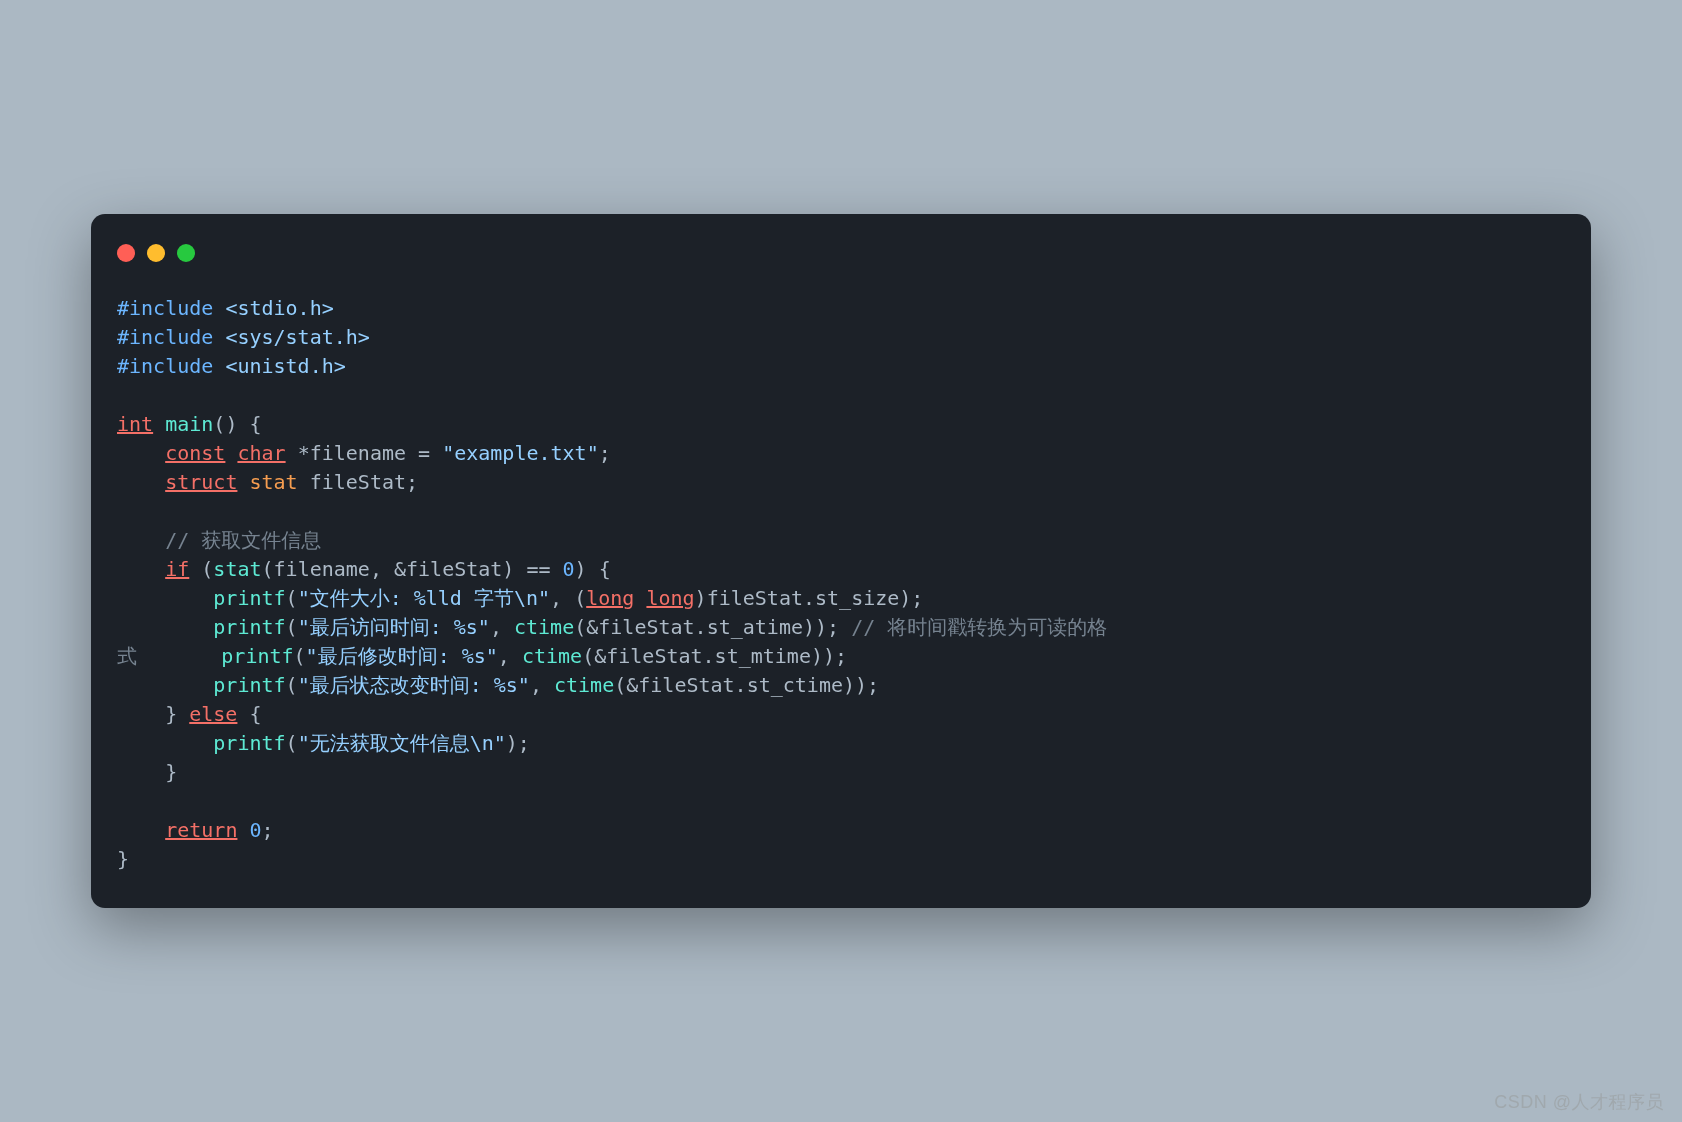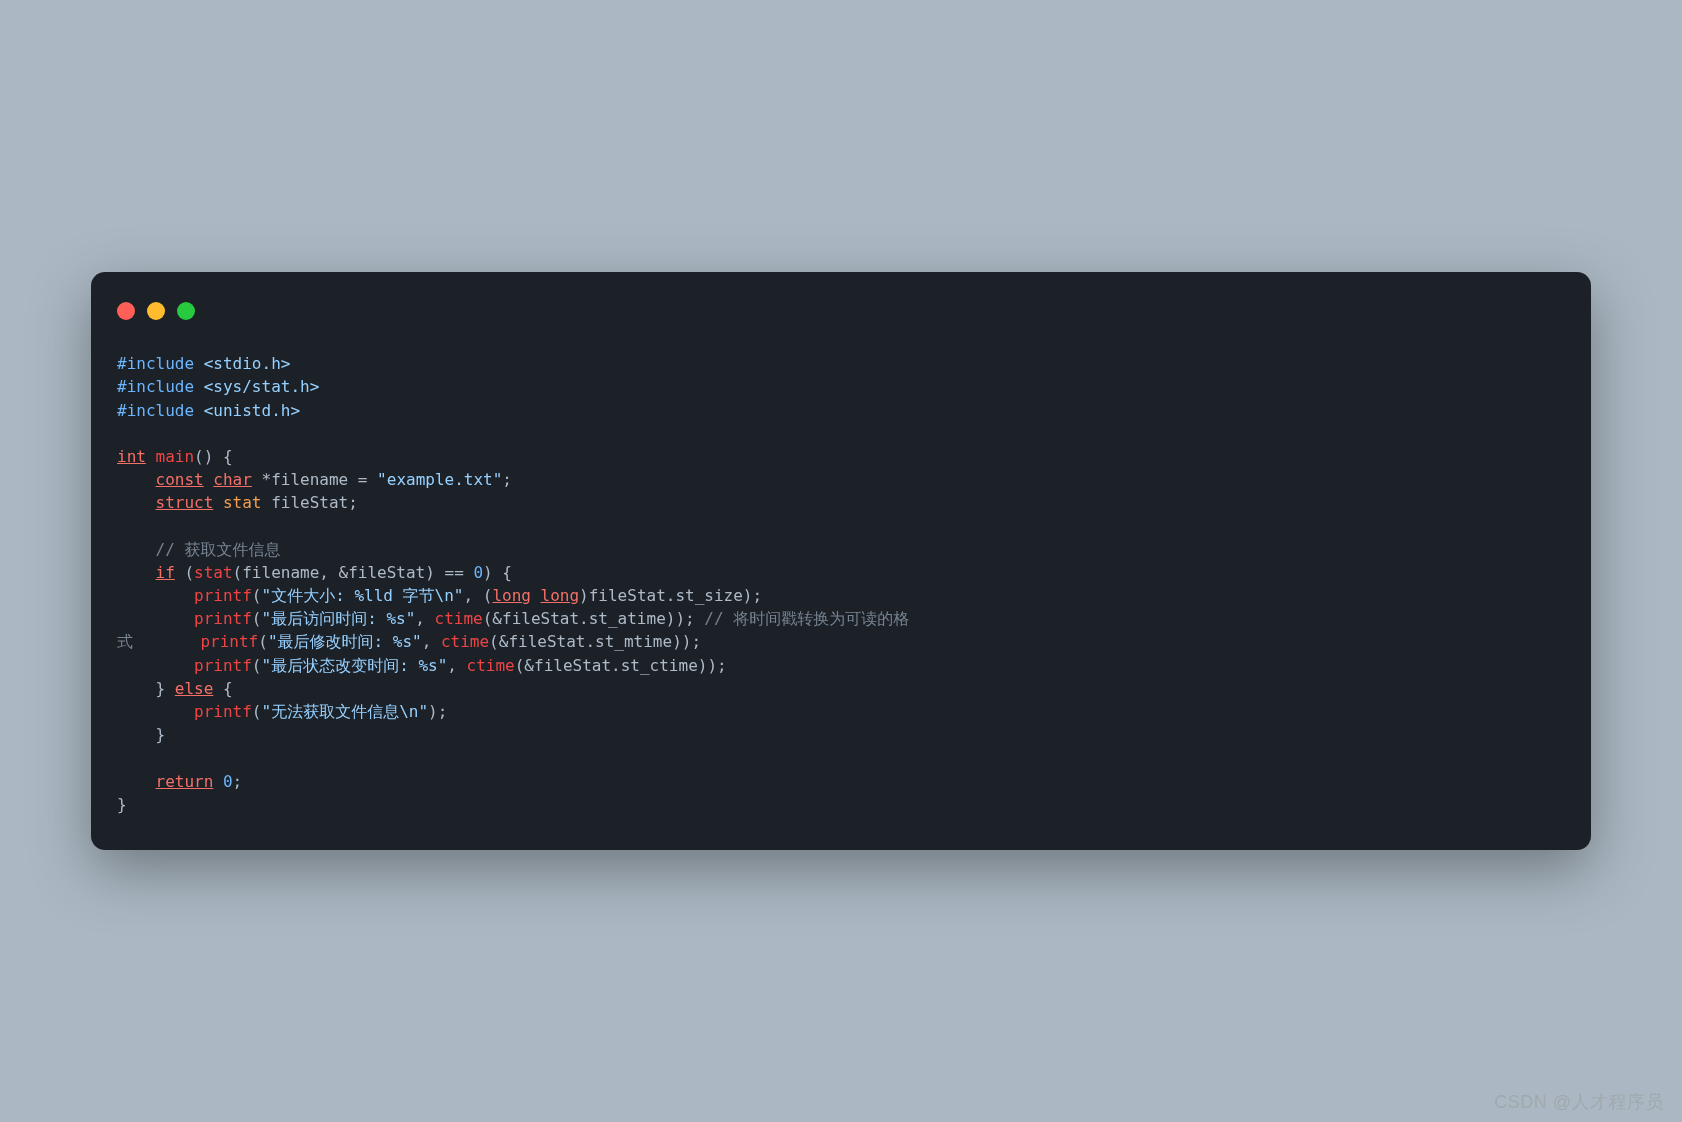--- a/index.html
+++ b/index.html
@@ -27,30 +27,30 @@
     padding: 22px 26px 0 26px;
     height: 56px;
     align-items: center;
   }
   .dot { width: 18px; height: 18px; border-radius: 50%; }
   .dot.red { background: #ff5f56; }
   .dot.yellow { background: #ffbd2e; }
   .dot.green { background: #27c93f; }
   .code {
     padding: 24px 26px 0 26px;
-    font-size: 16px;
+    font-size: 20px;
     line-height: 1.45;
     color: #c9d1d9;
     white-space: pre;
     font-family: inherit;
   }
   .tok-kw { color: #f47067; text-decoration: underline; }
   .tok-pp { color: #6cb6ff; }
   .tok-str { color: #96d0ff; }
-  .tok-fn { color: #ef4444; }
+  .tok-fn { color: #5eead4; }
   .tok-type { color: #f69d50; }
   .tok-num { color: #6cb6ff; }
   .tok-cm { color: #768390; }
   .tok-pl { color: #adbac7; }
   .watermark {
     position: absolute;
     right: 18px;
     bottom: 8px;
     font-family: sans-serif;
     font-size: 18px;

